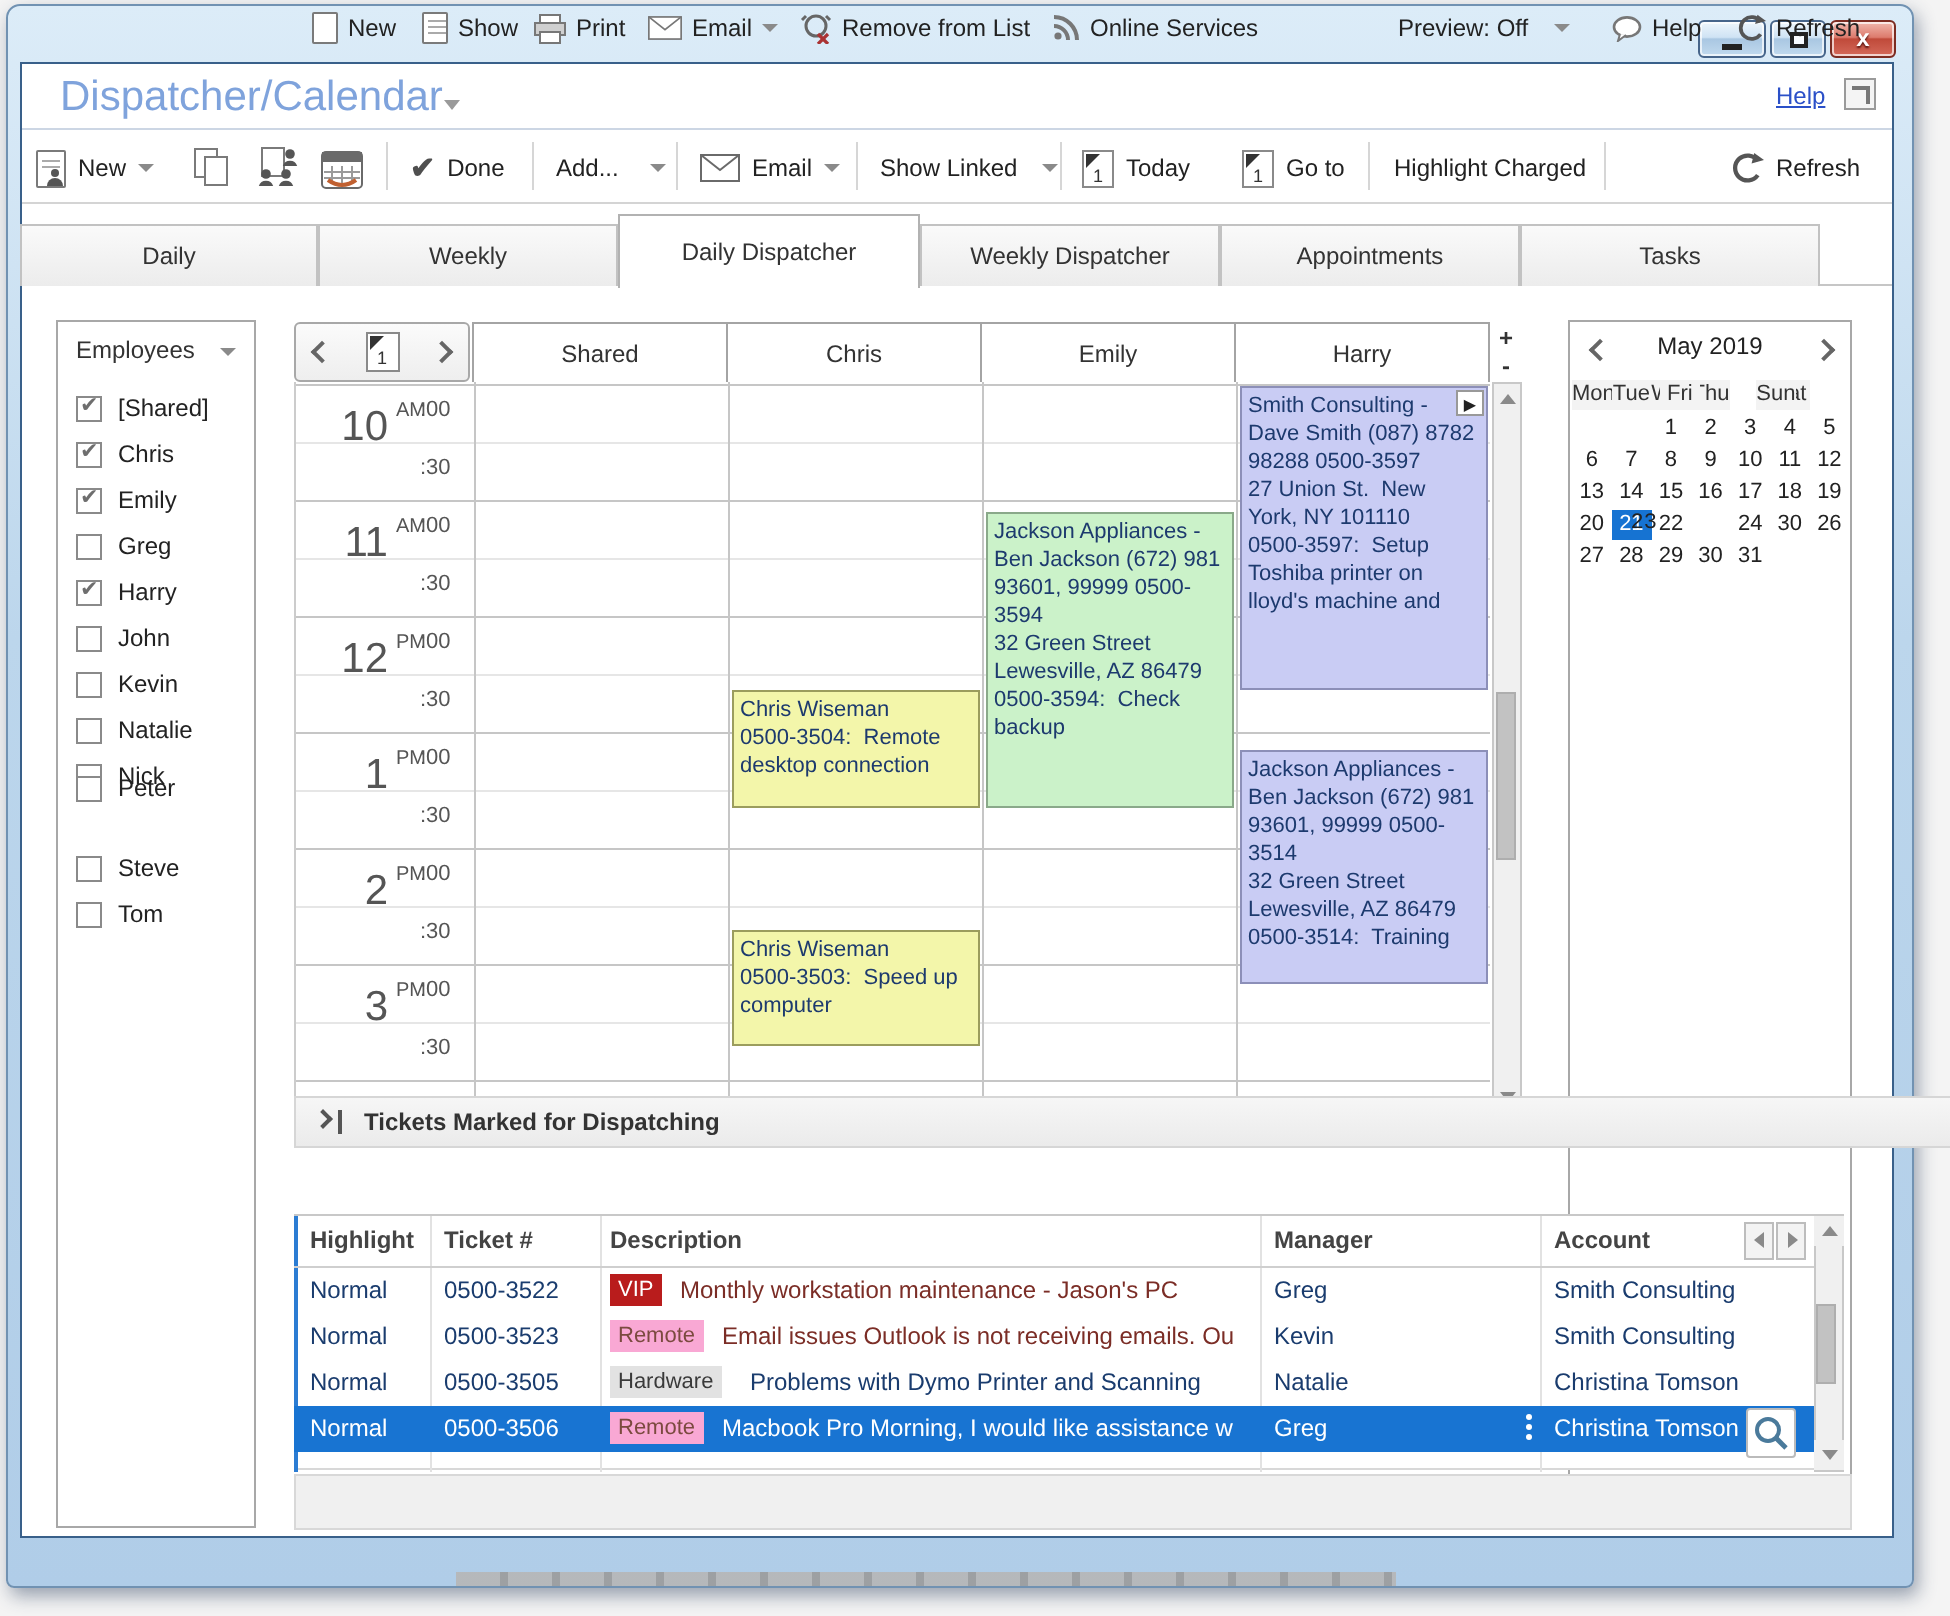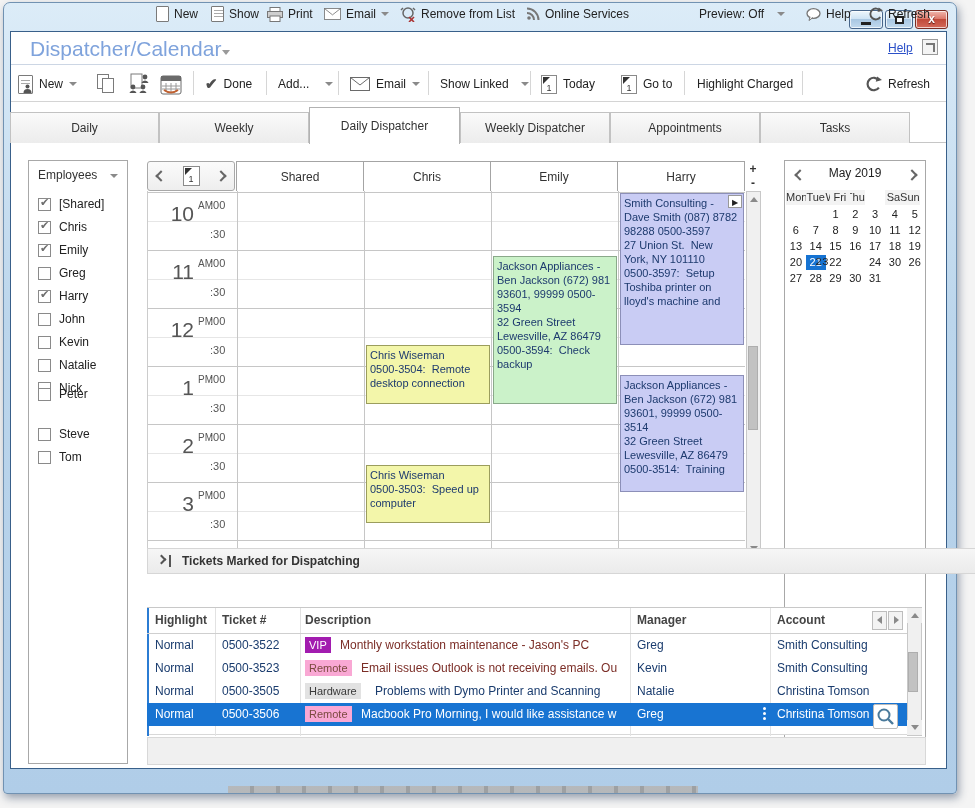--- a/index.html
+++ b/index.html
@@ -108,21 +108,21 @@
   .tix-accent { position:absolute; left:0; top:0; width:2px; height:128px; background:#2b7cd3; }
   .tix-colsep { position:absolute; top:0; width:1px; height:128px; background:#e2e2e2; }
   .tix-hcell { position:absolute; top:5px; font-size:12px; font-weight:bold; color:#444; }
   .tix-hline { position:absolute; left:0; top:25px; width:100%; height:1px; background:#cfcfcf; }
   .tix-row { position:absolute; left:0; width:100%; height:23px; }
   .tix-row.sel { background:#1874d2; }
   .tcell { position:absolute; top:4px; font-size:12px; color:#1a3c6e; white-space:nowrap; overflow:hidden; }
   .tcell.maroon { color:#7b2d26; }
   .tix-row.sel .tcell { color:#fff; }
   .badge { position:absolute; top:3px; height:16px; padding:0 4px; font-size:11px; line-height:16px; }
-  .badge.vip { background:#a21caf; color:#fff; }
+  .badge.vip { background:#b91c1c; color:#fff; }
   .badge.remote { background:#f9a8d4; color:#7b4a3f; }
   .badge.hardware { background:#e2e2e2; color:#3a3a3a; }
   .hdr-arrows { position:absolute; top:3px; width:15px; height:19px; background:#f3f3f3; border:1px solid #bdbdbd; }
   .kebab { position:absolute; top:4px; width:4px; }
   .kebab i { display:block; width:3px; height:3px; border-radius:50%; background:#fff; margin:0 0 2px 0; }
   .search-box { position:absolute; width:25px; height:25px; background:#fff; border:1px solid #bbb; border-radius:2px; }
   .tix-sbar { position:absolute; left:907px; top:607px; width:15px; height:129px; }
 
   
   .btb { position:absolute; left:147px; top:737px; width:779px; height:28px; background:#f0f0f0; border:1px solid #d8d8d8; }
@@ -395,21 +395,21 @@
   <div class="mini-title">May 2019</div>
   <span class="chev l mini-arrow" style="left:796px"></span>
   <span class="chev r mini-arrow" style="left:908px"></span>
   <div id="mini-weekdays">
       <div class="mini-wk" style="left: 786px; width: 19.8px;">Mon</div>
       <div class="mini-wk" style="left: 805.8px; width: 19.8px;">Tue</div>
       <div class="mini-wk" style="left: 825.6px; width: 19.8px;">Wed</div>
       <div class="mini-wk" style="left: 845.4px; width: 19.8px;">Thu</div>
       <div class="mini-wk" style="left: 830px; width: 19.8px;">Fri</div>
       <div class="mini-wk" style="left: 885px; width: 19.8px;">Sat</div>
-      <div class="mini-wk" style="left: 900px; width: 19.8px;">Sun</div>
+      <div class="mini-wk" style="left: 878px; width: 19.8px;">Sun</div>
     </div>
   <div id="mini-days">
       <div class="mini-day" style="left: 825.6px; top: 207px; width: 19.8px;">1</div>
       <div class="mini-day" style="left: 845.4px; top: 207px; width: 19.8px;">2</div>
       <div class="mini-day" style="left: 865.2px; top: 207px; width: 19.8px;">3</div>
       <div class="mini-day" style="left: 885px; top: 207px; width: 19.8px;">4</div>
       <div class="mini-day" style="left: 904.8px; top: 207px; width: 19.8px;">5</div>
       <div class="mini-day" style="left: 786px; top: 223px; width: 19.8px;">6</div>
       <div class="mini-day" style="left: 805.8px; top: 223px; width: 19.8px;">7</div>
       <div class="mini-day" style="left: 825.6px; top: 223px; width: 19.8px;">8</div>

